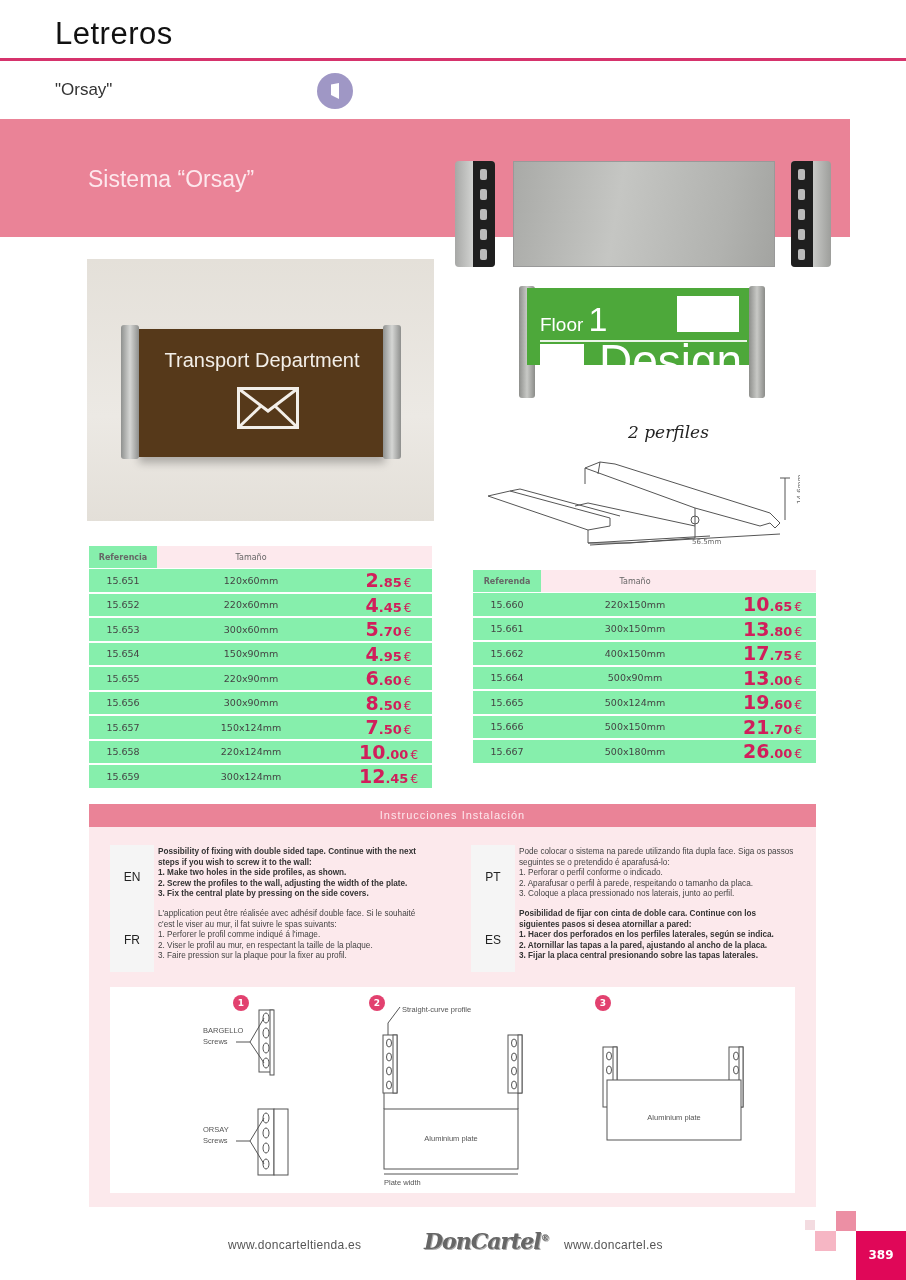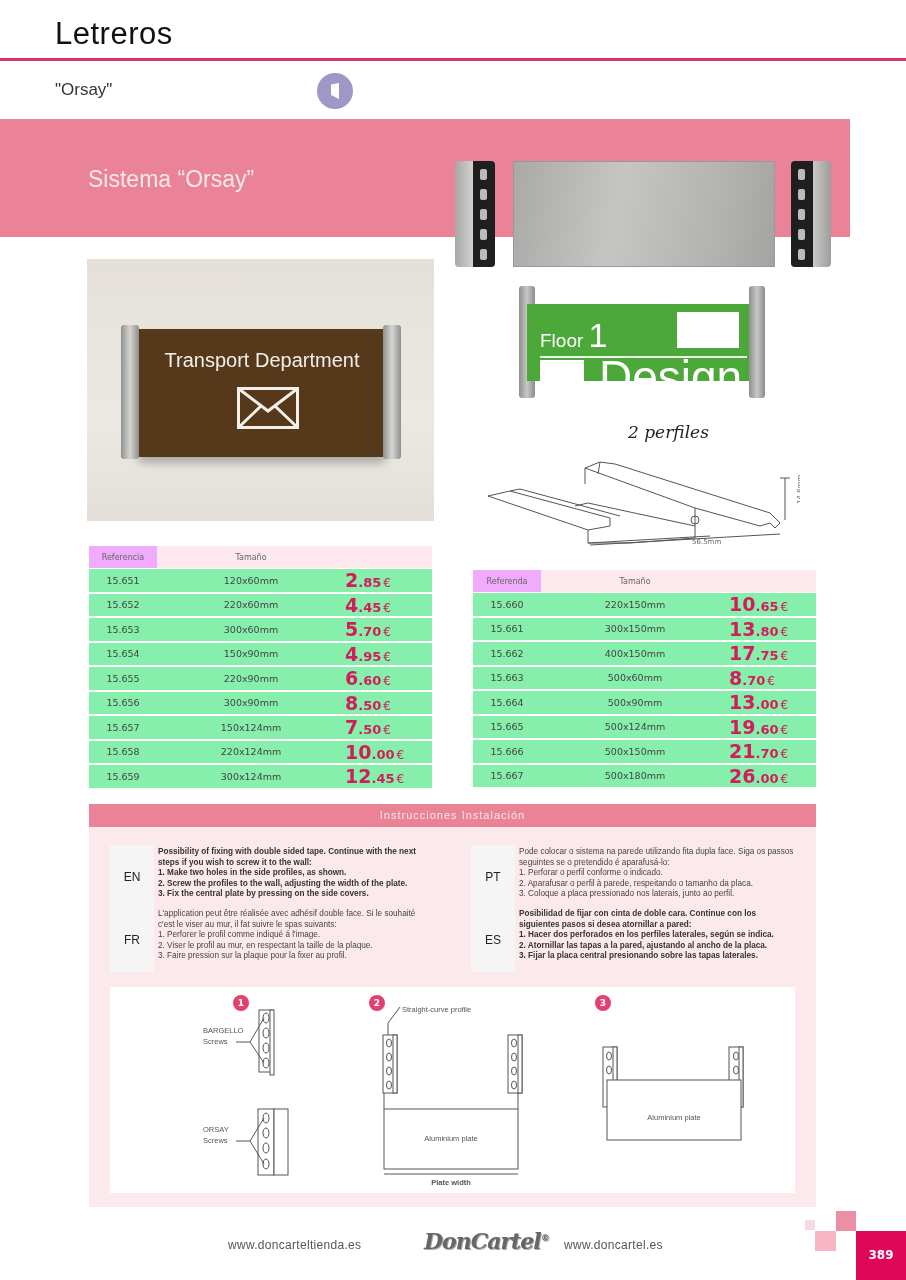--- a/index.html
+++ b/index.html
@@ -23,37 +23,37 @@
   .silver-plate { left: 513px; top: 161px; width: 262px; height: 106px; background: linear-gradient(100deg,#a9aaa7,#c5c6c3 40%,#b1b2af 80%,#a3a4a1); border: 1px solid #999; }
 
   
   .photo-transport { left: 87px; top: 259px; width: 347px; height: 262px; background: linear-gradient(180deg,#e4e0d9,#ece9e4 60%,#e3dfd8); }
   .tp-plate { left: 52px; top: 70px; width: 246px; height: 128px; background: #56391a; box-shadow: 0 6px 8px rgba(0,0,0,0.25); }
   .tp-cap { top: 66px; width: 18px; height: 134px; background: linear-gradient(90deg,#8f918f,#d5d6d4 50%,#8e8f8d); border-radius: 3px; }
   .tp-text { left: 0; top: 20px; width: 246px; text-align: center; color: #f3efe9; font-size: 20px; font-family: "Liberation Sans", sans-serif; }
   .tp-env { left: 98px; top: 58px; width: 62px; height: 42px; }
 
   
-  .green-sign { left: 527px; top: 304px; width: 230px; height: 77px; background: #4da83a; }
+  .green-sign { left: 527px; top: 288px; width: 230px; height: 77px; background: #4da83a; }
   .g-cap { top: 286px; width: 16px; height: 112px; background: linear-gradient(90deg,#8e8f8c,#c8c9c6 50%,#8b8c89); border-radius: 3px; }
   .g-floor { left: 13px; top: 12px; color: #fff; font-size: 19px; font-family: "Liberation Sans", sans-serif; }
   .g-floor b { font-size: 34px; font-weight: 400; }
   .g-line { left: 13px; top: 52px; width: 207px; height: 2px; background: #eaf5e6; }
   .g-box1 { left: 150px; top: 8px; width: 62px; height: 36px; background: #fff; }
   .g-box2 { left: 13px; top: 56px; width: 44px; height: 46px; background: #fff; }
   .g-design { left: 72px; top: 46px; color: #fff; font-size: 46px; font-family: "Liberation Sans", sans-serif; }
   .profiles-label { left: 628px; top: 422px; font-size: 17px; color: #222; font-family: "DejaVu Serif", serif; font-style: italic; }
 
   
   .price-table { border-collapse: separate; border-spacing: 0 1px; font-family: "DejaVu Sans", sans-serif; }
   .price-table th { font-weight: 400; font-size: 8px; color: #666; height: 22px; }
-  .price-table th.h-ref { background: #f0abfc; }
+  .price-table th.h-ref { background: #86efac; font-weight: bold; }
   .price-table th.h-size, .price-table th.h-price { background: #fde9ed; }
   .price-table td { height: 23.5px; font-size: 9.5px; color: #444; text-align: center; background: #86efac; border-bottom: 1px solid #fff; }
-  .price-table td.price { color: #d11e5b; text-align: left; font-weight: 700; }
+  .price-table td.price { color: #d11e5b; text-align: center; font-weight: 700; }
   .price-table td.price .int { font-size: 19px; }
   .price-table td.price .dec { font-size: 13px; }
   .price-table td.price .cur { font-size: 12px; font-weight: 400; margin-left: 2px; }
 
   
   .instr-head { left: 89px; top: 804px; width: 727px; height: 23px; background: #ea8397; color: #fde8ed; font-size: 11px; text-align: center; line-height: 23px; letter-spacing: 1px; font-family: "Liberation Sans", sans-serif; }
   .instr-body { left: 89px; top: 827px; width: 727px; height: 380px; background: #fce9ec; }
   .lang-code { width: 44px; height: 64px; background: #f5f5f5; font-size: 12px; color: #222; text-align: center; line-height: 64px; font-family: "Liberation Sans", sans-serif; }
   .lang-text { font-size: 8.2px; line-height: 10.6px; color: #444; width: 275px; font-family: "Liberation Sans", sans-serif; }
   .lang-text.bold { font-weight: 700; color: #333; }
@@ -220,25 +220,20 @@
       </tr>
       <tr>
         <td>15.661</td>
         <td>300x150mm</td>
         <td class="price"><span class="int">13</span><span class="dec">.80</span><span class="cur">€</span></td>
       </tr>
       <tr>
         <td>15.662</td>
         <td>400x150mm</td>
         <td class="price"><span class="int">17</span><span class="dec">.75</span><span class="cur">€</span></td>
-      </tr>
-      <tr>
-        <td>15.663</td>
-        <td>500x60mm</td>
-        <td class="price"><span class="int">8</span><span class="dec">.70</span><span class="cur">€</span></td>
       </tr>
       <tr>
         <td>15.664</td>
         <td>500x90mm</td>
         <td class="price"><span class="int">13</span><span class="dec">.00</span><span class="cur">€</span></td>
       </tr>
       <tr>
         <td>15.665</td>
         <td>500x124mm</td>
         <td class="price"><span class="int">19</span><span class="dec">.60</span><span class="cur">€</span></td>
@@ -342,21 +337,21 @@
       <ellipse cx="136" cy="52" rx="2.5" ry="4"></ellipse>
       <ellipse cx="136" cy="66" rx="2.5" ry="4"></ellipse>
       <ellipse cx="136" cy="80" rx="2.5" ry="4"></ellipse>
     <line x1="6" y1="88" x2="6" y2="104"></line>
       <line x1="140" y1="88" x2="140" y2="104"></line>
     <rect x="6" y="104" width="134" height="60"></rect>
     <line x1="6" y1="169" x2="140" y2="169"></line>
   </g>
 </svg>
 <div class="abs diag-label" style="left:384px;top:1133px;width:134px;text-align:center;">Aluminium plate</div>
-<div class="abs diag-label" style="left:384px;top:1177px;width:134px;text-align:center;font-weight:bold;">Plate width</div>
+<div class="abs diag-label" style="left:384px;top:1177px;width:134px;text-align:left;">Plate width</div>
 
 <div class="abs step-num" style="left:595px;top:995px;">3</div>
 <svg class="abs" style="left:600px;top:1045px;" width="150" height="105" viewBox="0 0 150 105">
   <g fill="#fff" stroke="#555" stroke-width="1">
     <rect x="3" y="2" width="14" height="60"></rect>
       <rect x="13" y="2" width="4" height="60"></rect>
     <ellipse cx="9" cy="11" rx="2.5" ry="4"></ellipse>
       <ellipse cx="9" cy="25" rx="2.5" ry="4"></ellipse>
     <rect x="129" y="2" width="14" height="60"></rect>
       <rect x="139" y="2" width="4" height="60"></rect>

